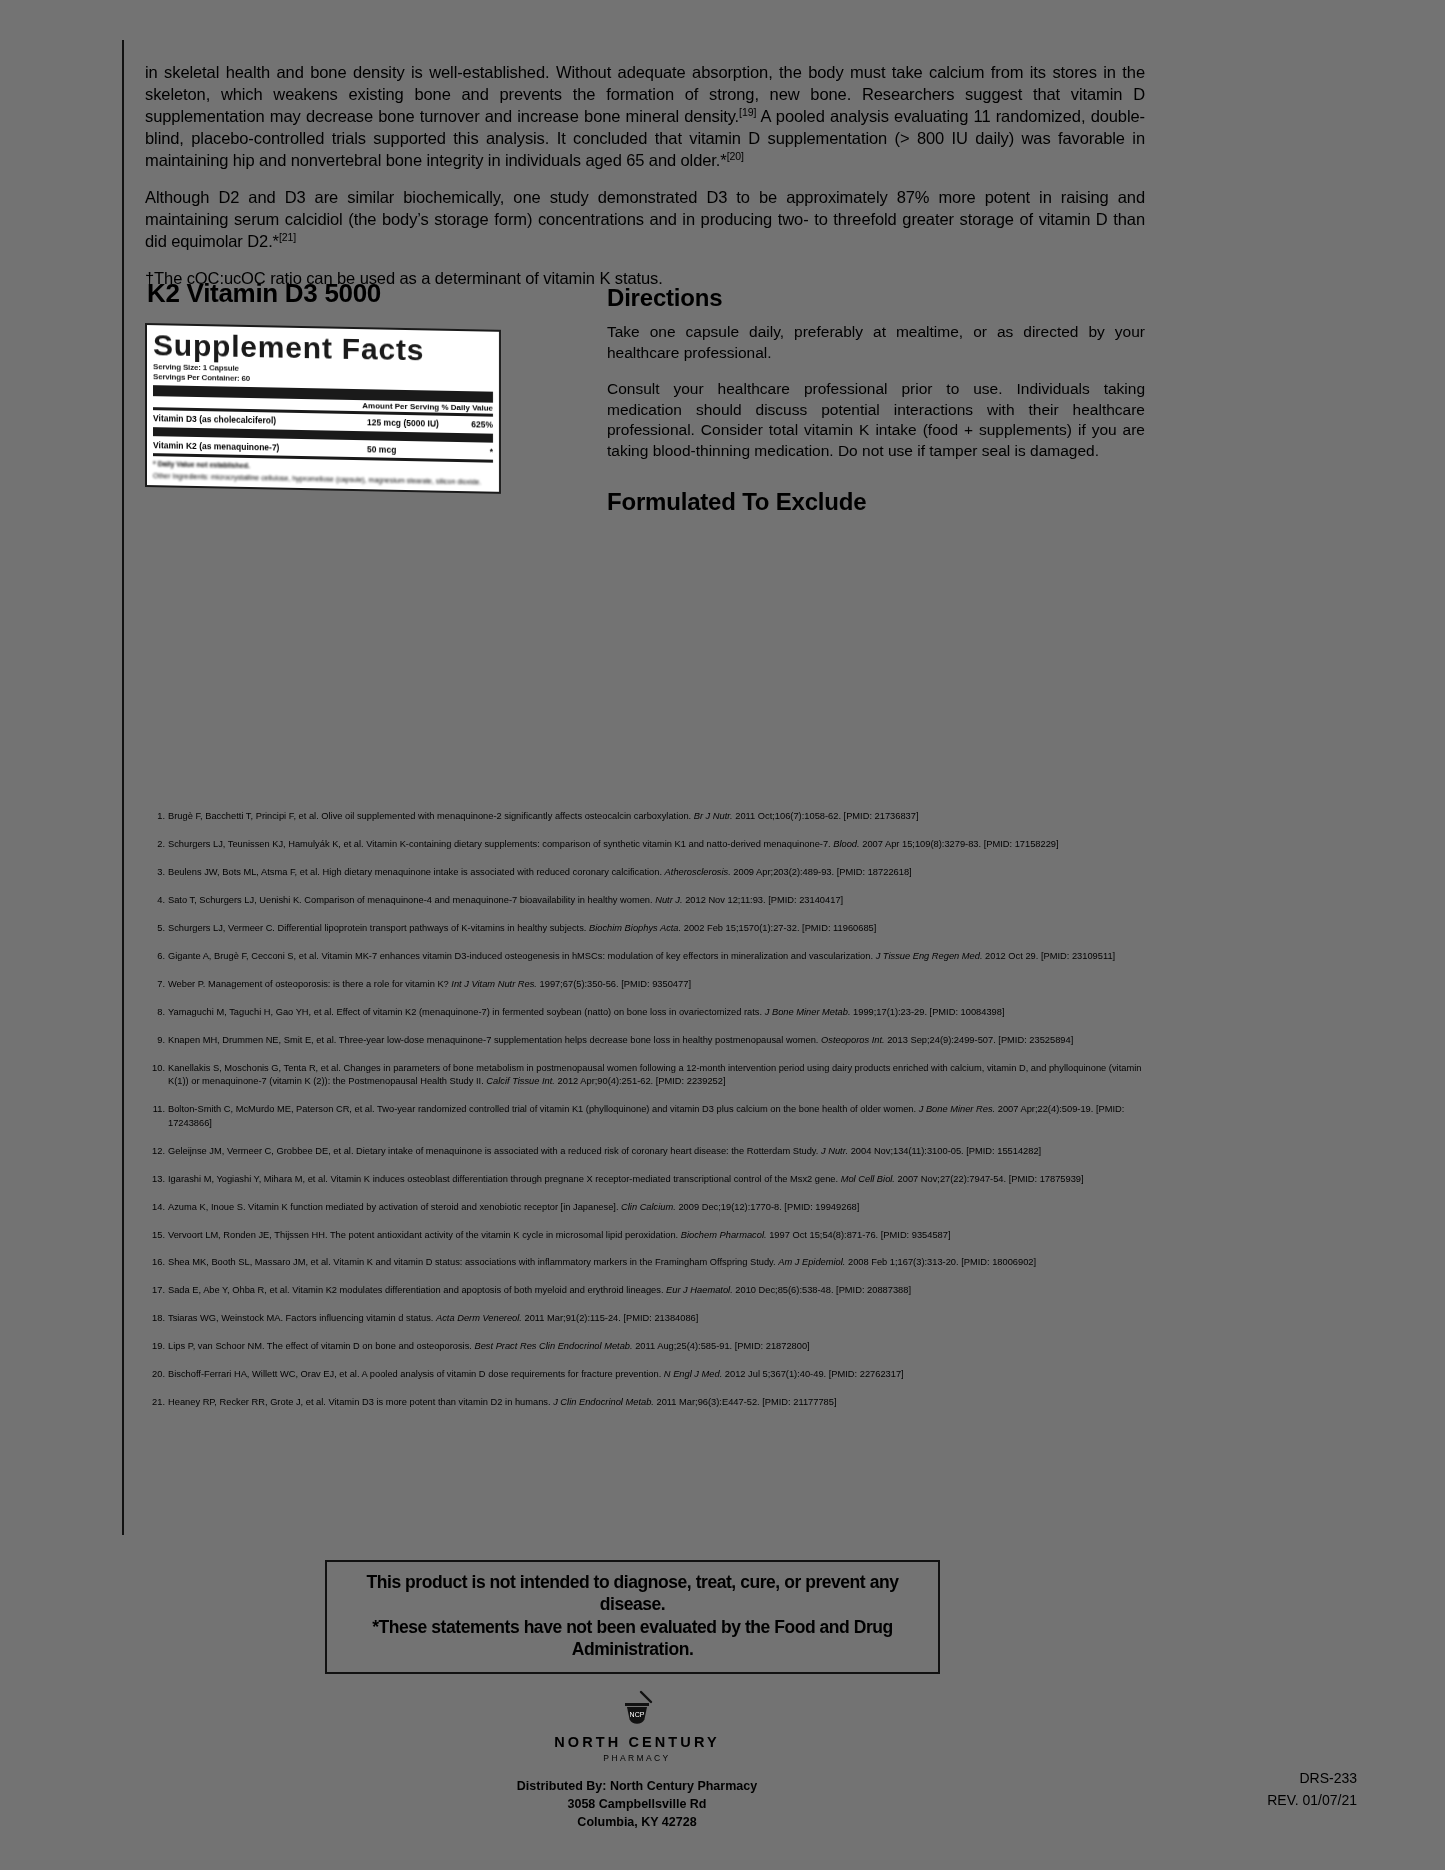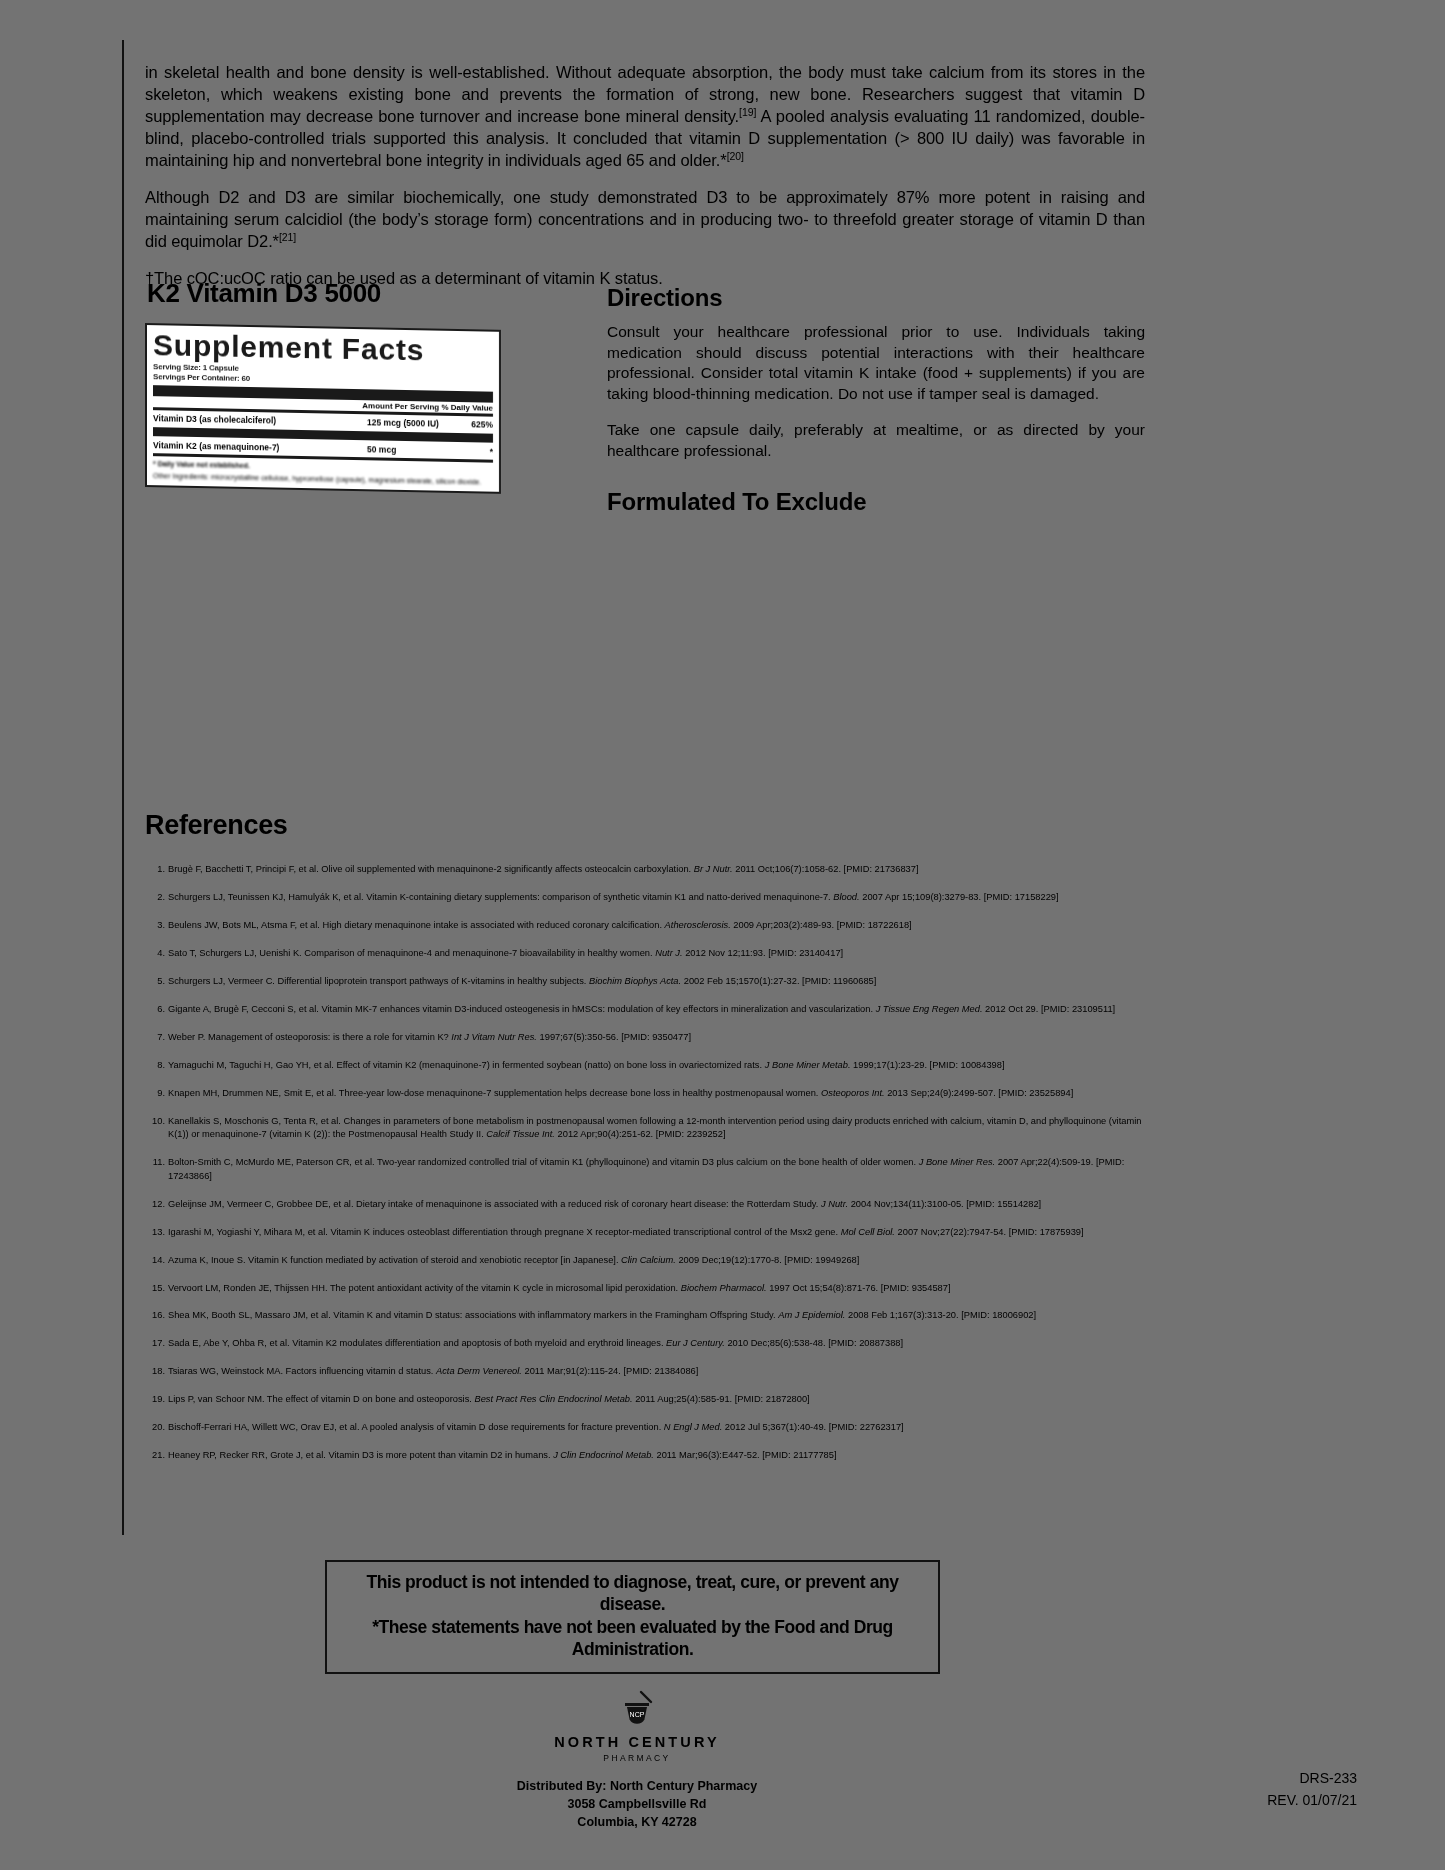--- a/index.html
+++ b/index.html
@@ -312,46 +312,45 @@
           <span class="dv">*</span>
         </div>
         <div class="sf-rule"></div>
         <div class="sf-foot">* Daily Value not established.</div>
         <div class="sf-other">Other Ingredients: microcrystalline cellulose, hypromellose (capsule), magnesium stearate, silicon dioxide.</div>
       </div>
     </div>
 
     <div class="product-right">
       <h2 class="sec-head">Directions</h2>
+      <p>Take one capsule daily, preferably at mealtime, or as directed by your healthcare professional.</p>
       <p>Consult your healthcare professional prior to use. Individuals taking medication should discuss potential interactions with their healthcare professional.  Consider total vitamin K intake (food + supplements) if you are taking blood-thinning medication.  Do not use if tamper seal is damaged.</p>
-      <p>Take one capsule daily, preferably at mealtime, or as directed by your healthcare professional.</p>
       <h2 class="sec-head second">Formulated To Exclude</h2>
     </div>
   </div>
 
   <div class="refs-wrap">
-    <h2 class="refs-head">References</h2>
     <ol class="refs" id="ref-list">
         <li><span>Brugè F, Bacchetti T, Principi F, et al. Olive oil supplemented with menaquinone-2 significantly affects osteocalcin carboxylation. </span><span class="jrnl">Br J Nutr.</span><span> 2011 Oct;106(7):1058-62. [PMID: 21736837]</span></li>
         <li><span>Schurgers LJ, Teunissen KJ, Hamulyák K, et al. Vitamin K-containing dietary supplements: comparison of synthetic vitamin K1 and natto-derived menaquinone-7. </span><span class="jrnl">Blood.</span><span> 2007 Apr 15;109(8):3279-83. [PMID: 17158229]</span></li>
         <li><span>Beulens JW, Bots ML, Atsma F, et al. High dietary menaquinone intake is associated with reduced coronary calcification. </span><span class="jrnl">Atherosclerosis.</span><span> 2009 Apr;203(2):489-93. [PMID: 18722618]</span></li>
         <li><span>Sato T, Schurgers LJ, Uenishi K. Comparison of menaquinone-4 and menaquinone-7 bioavailability in healthy women. </span><span class="jrnl">Nutr J.</span><span> 2012 Nov 12;11:93. [PMID: 23140417]</span></li>
         <li><span>Schurgers LJ, Vermeer C. Differential lipoprotein transport pathways of K-vitamins in healthy subjects. </span><span class="jrnl">Biochim Biophys Acta.</span><span> 2002 Feb 15;1570(1):27-32. [PMID: 11960685]</span></li>
         <li><span>Gigante A, Brugè F, Cecconi S, et al. Vitamin MK-7 enhances vitamin D3-induced osteogenesis in hMSCs: modulation of key effectors in mineralization and vascularization. </span><span class="jrnl">J Tissue Eng Regen Med.</span><span> 2012 Oct 29. [PMID: 23109511]</span></li>
         <li><span>Weber P. Management of osteoporosis: is there a role for vitamin K? </span><span class="jrnl">Int J Vitam Nutr Res.</span><span> 1997;67(5):350-56. [PMID: 9350477]</span></li>
         <li><span>Yamaguchi M, Taguchi H, Gao YH, et al. Effect of vitamin K2 (menaquinone-7) in fermented soybean (natto) on bone loss in ovariectomized rats. </span><span class="jrnl">J Bone Miner Metab.</span><span> 1999;17(1):23-29. [PMID: 10084398]</span></li>
         <li><span>Knapen MH, Drummen NE, Smit E, et al. Three-year low-dose menaquinone-7 supplementation helps decrease bone loss in healthy postmenopausal women. </span><span class="jrnl">Osteoporos Int.</span><span> 2013 Sep;24(9):2499-507. [PMID: 23525894]</span></li>
         <li><span>Kanellakis S, Moschonis G, Tenta R, et al. Changes in parameters of bone metabolism in postmenopausal women following a 12-month intervention period using dairy products enriched with calcium, vitamin D, and phylloquinone (vitamin K(1)) or menaquinone-7 (vitamin K (2)): the Postmenopausal Health Study II. </span><span class="jrnl">Calcif Tissue Int.</span><span> 2012 Apr;90(4):251-62. [PMID: 2239252]</span></li>
         <li><span>Bolton-Smith C, McMurdo ME, Paterson CR, et al. Two-year randomized controlled trial of vitamin K1 (phylloquinone) and vitamin D3 plus calcium on the bone health of older women. </span><span class="jrnl">J Bone Miner Res.</span><span> 2007 Apr;22(4):509-19. [PMID: 17243866]</span></li>
         <li><span>Geleijnse JM, Vermeer C, Grobbee DE, et al. Dietary intake of menaquinone is associated with a reduced risk of coronary heart disease: the Rotterdam Study. </span><span class="jrnl">J Nutr.</span><span> 2004 Nov;134(11):3100-05. [PMID: 15514282]</span></li>
         <li><span>Igarashi M, Yogiashi Y, Mihara M, et al. Vitamin K induces osteoblast differentiation through pregnane X receptor-mediated transcriptional control of the Msx2 gene. </span><span class="jrnl">Mol Cell Biol.</span><span> 2007 Nov;27(22):7947-54. [PMID: 17875939]</span></li>
         <li><span>Azuma K, Inoue S. Vitamin K function mediated by activation of steroid and xenobiotic receptor [in Japanese]. </span><span class="jrnl">Clin Calcium.</span><span> 2009 Dec;19(12):1770-8. [PMID: 19949268]</span></li>
         <li><span>Vervoort LM, Ronden JE, Thijssen HH. The potent antioxidant activity of the vitamin K cycle in microsomal lipid peroxidation. </span><span class="jrnl">Biochem Pharmacol.</span><span> 1997 Oct 15;54(8):871-76. [PMID: 9354587]</span></li>
         <li><span>Shea MK, Booth SL, Massaro JM, et al. Vitamin K and vitamin D status: associations with inflammatory markers in the Framingham Offspring Study. </span><span class="jrnl">Am J Epidemiol.</span><span> 2008 Feb 1;167(3):313-20. [PMID: 18006902]</span></li>
-        <li><span>Sada E, Abe Y, Ohba R, et al. Vitamin K2 modulates differentiation and apoptosis of both myeloid and erythroid lineages. </span><span class="jrnl">Eur J Century.</span><span> 2010 Dec;85(6):538-48. [PMID: 20887388]</span></li>
+        <li><span>Sada E, Abe Y, Ohba R, et al. Vitamin K2 modulates differentiation and apoptosis of both myeloid and erythroid lineages. </span><span class="jrnl">Eur J Haematol.</span><span> 2010 Dec;85(6):538-48. [PMID: 20887388]</span></li>
         <li><span>Tsiaras WG, Weinstock MA. Factors influencing vitamin d status. </span><span class="jrnl">Acta Derm Venereol.</span><span> 2011 Mar;91(2):115-24. [PMID: 21384086]</span></li>
         <li><span>Lips P, van Schoor NM. The effect of vitamin D on bone and osteoporosis. </span><span class="jrnl">Best Pract Res Clin Endocrinol Metab.</span><span> 2011 Aug;25(4):585-91. [PMID: 21872800]</span></li>
         <li><span>Bischoff-Ferrari HA, Willett WC, Orav EJ, et al. A pooled analysis of vitamin D dose requirements for fracture prevention. </span><span class="jrnl">N Engl J Med.</span><span> 2012 Jul 5;367(1):40-49. [PMID: 22762317]</span></li>
         <li><span>Heaney RP, Recker RR, Grote J, et al. Vitamin D3 is more potent than vitamin D2 in humans. </span><span class="jrnl">J Clin Endocrinol Metab.</span><span> 2011 Mar;96(3):E447-52. [PMID: 21177785]</span></li>
       </ol>
   </div>
 
   <div class="disclaimer">
     <div>This product is not intended to diagnose, treat, cure, or prevent any disease.</div>
     <div>*These statements have not been evaluated by the Food and Drug Administration.</div>

